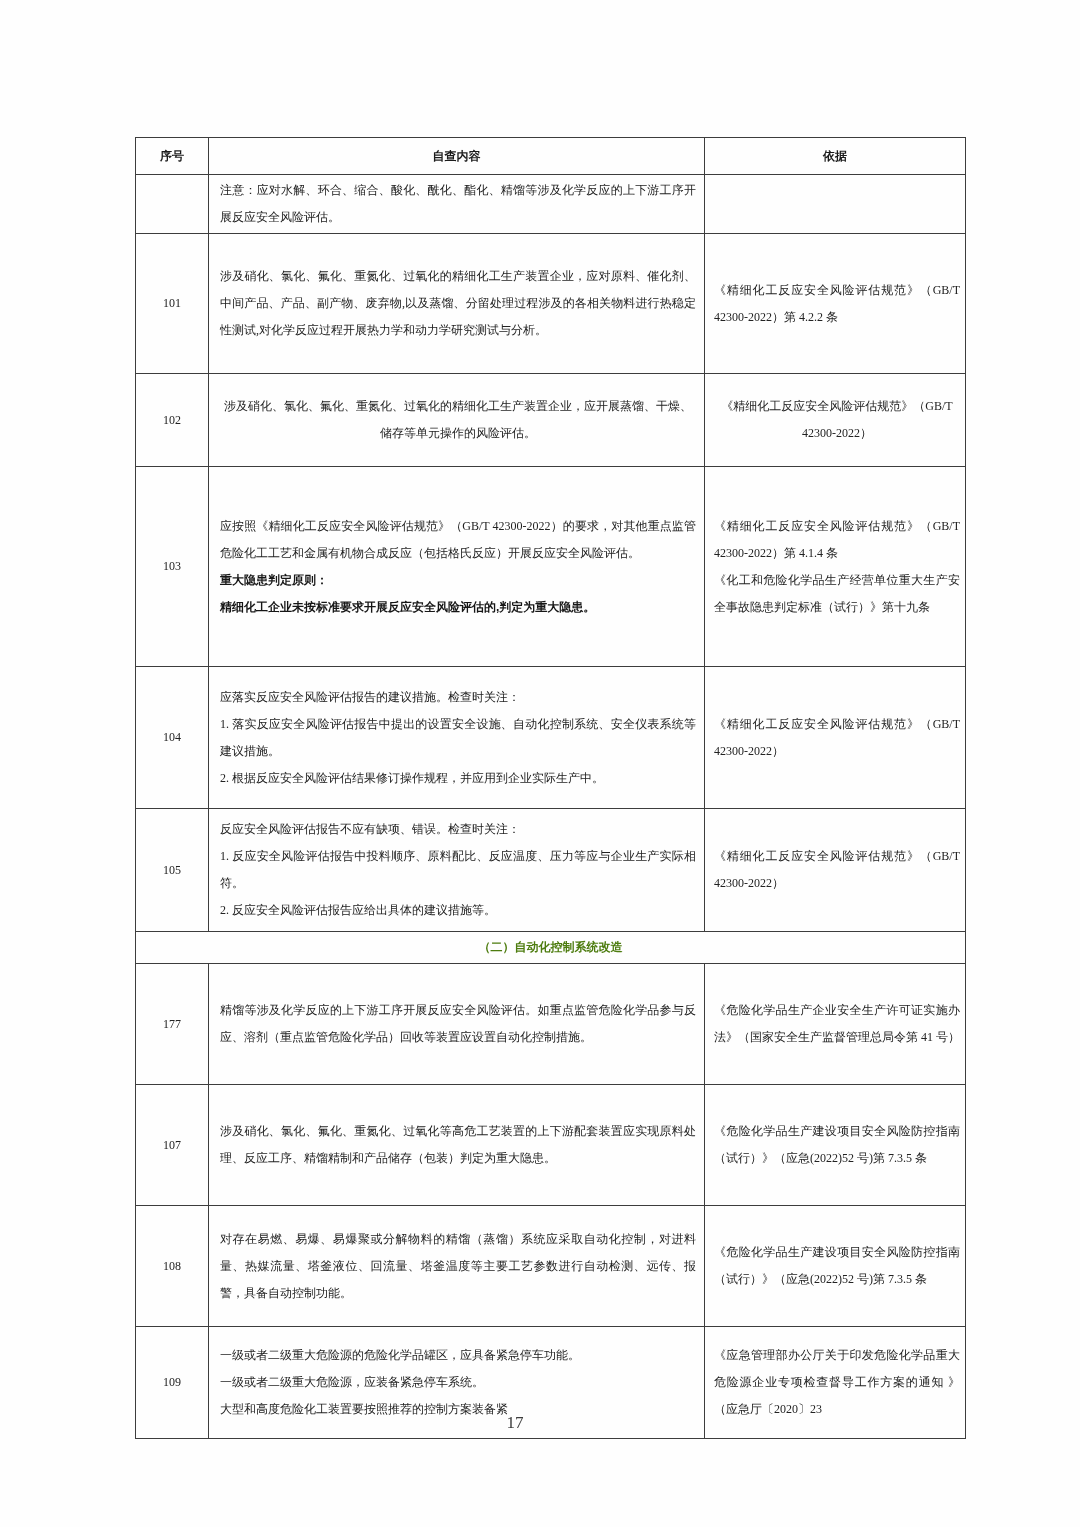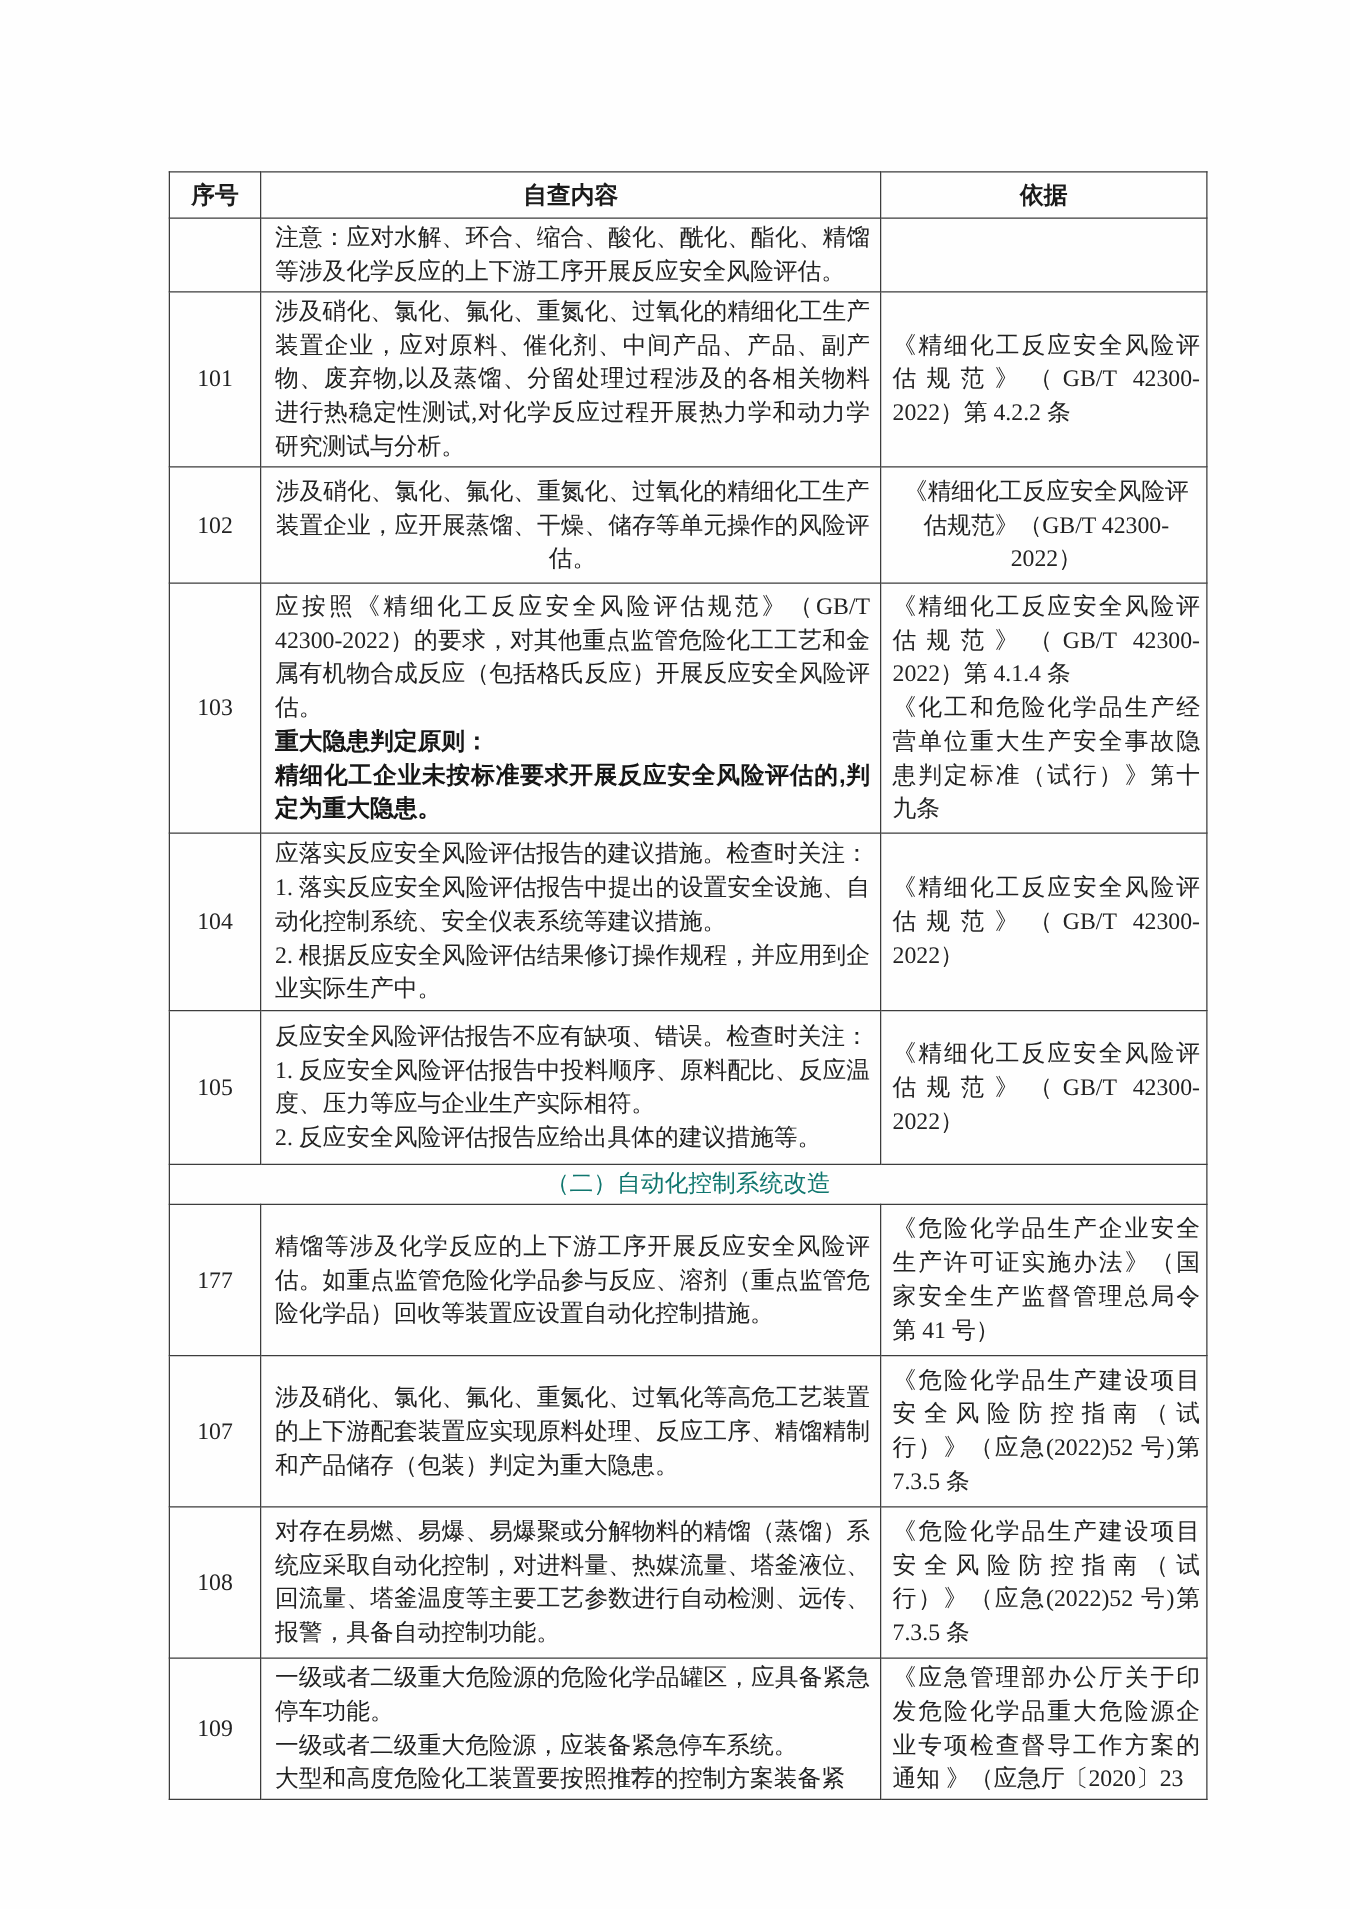--- a/index.html
+++ b/index.html
@@ -25,21 +25,21 @@
     table-layout: fixed;
   }
   table.checklist col.c-no { width: 73px; }
   table.checklist col.c-content { width: 496px; }
   table.checklist col.c-basis { width: 261px; }
   table.checklist th,
   table.checklist td {
     border: 1.6px solid #3d3d3d;
     vertical-align: middle;
     overflow: hidden;
-    font-size: 19px;
+    font-size: 12px;
     line-height: 27px;
   }
   th.col-header {
     height: 36px;
     font-family: "Liberation Sans", sans-serif;
     font-weight: 700;
     font-size: 20px;
     text-align: center;
     color: #1b1b1b;
     padding: 0;
@@ -62,29 +62,29 @@
   }
   p.bold-sans {
     font-family: "Liberation Sans", sans-serif;
     font-weight: 700;
     color: #161616;
   }
   td.section-cell {
     height: 31px;
     text-align: center;
     font-family: "Liberation Sans", sans-serif;
-    font-weight: 400;
+    font-weight: 700;
     font-size: 20px;
-    color: #0f766e;
+    color: #4d7c0f;
     padding: 0;
   }
   .page-number {
     position: absolute;
     top: 1413px;
-    left: 6px;
+    left: 17px;
     width: 996px;
     text-align: center;
     font-size: 17px;
     color: #3c3c3c;
   }
   
   tr.r-note    td { height: 52px; }
   tr.r-101     td { height: 135px; }
   tr.r-102     td { height: 88px; text-align: center; }
   tr.r-103     td { height: 195px; }

